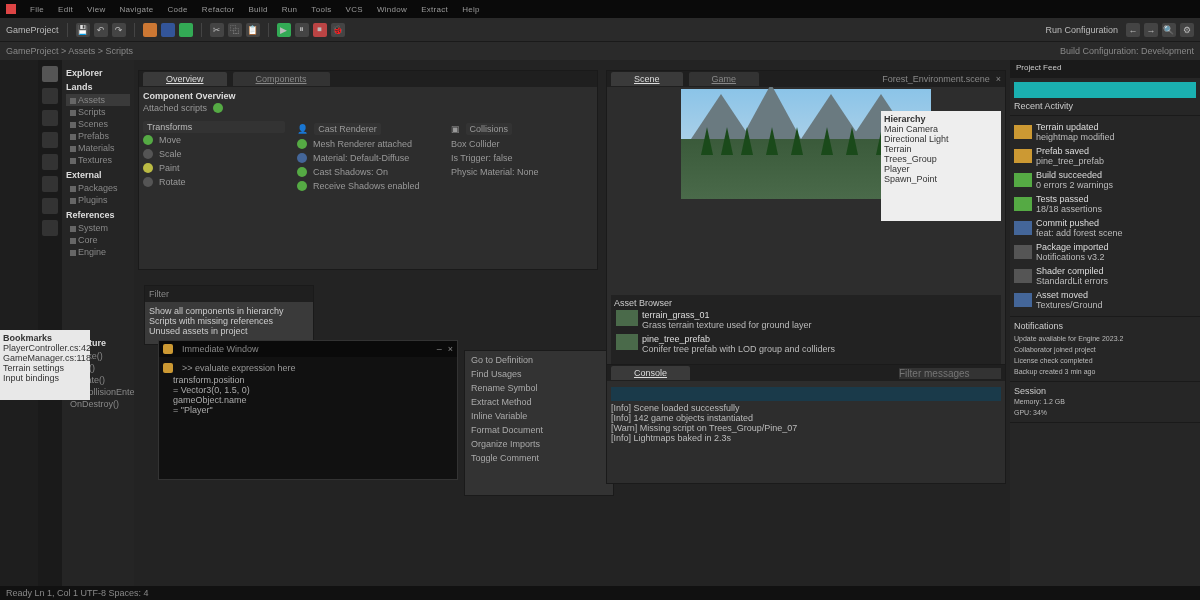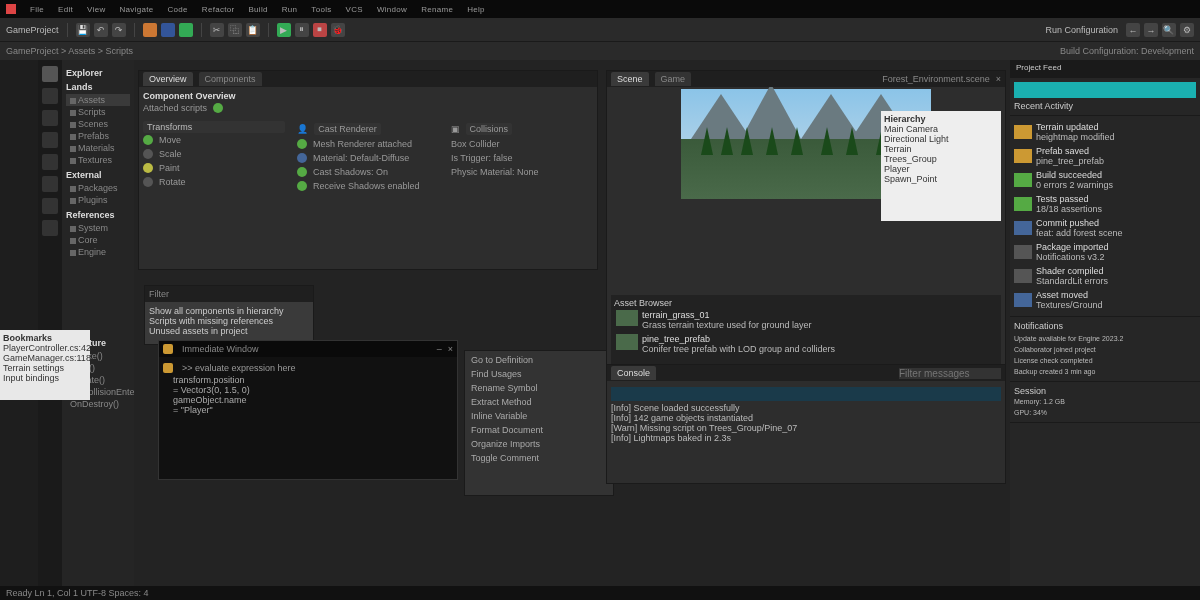--- a/index.html
+++ b/index.html
@@ -35,21 +35,21 @@
 .tree-head { color: #ddd; font-weight: bold; margin: 4px 0 2px; }
 .tree-item { padding: 1px 0 1px 4px; color: #888; white-space: nowrap; cursor: pointer; }
 .tree-item.sel { background: #3a3a3a; }
 .tree-icon { display: inline-block; width: 6px; height: 6px; background: #666; margin-right: 2px; vertical-align: middle; }
 
 
 .center { flex: 1; position: relative; background: #232323; }
 
 .win { position: absolute; background: #2d2d2d; border: 1px solid #1a1a1a; display: flex; flex-direction: column; }
 .win-tabs { height: 16px; background: #1f1f1f; display: flex; align-items: center; padding: 0 4px; gap: 6px; color: #888; font-size: 7px; }
-.win-tab { padding: 2px 6px; background: #333; border-radius: 2px 2px 0 0; cursor: pointer; }
+.win-tab { padding: 2px 23px; background: #333; border-radius: 2px 2px 0 0; cursor: pointer; text-decoration: underline; }
 .win-tab.active { background: #3a3a3a; color: #ddd; }
 .win-body { flex: 1; padding: 4px; overflow: hidden; font-size: 7px; }
 
 
 .winA { left: 4px; top: 10px; width: 460px; height: 200px; }
 .row { display: flex; gap: 6px; align-items: center; padding: 2px 0; color: #999; }
 .dot { width: 10px; height: 10px; border-radius: 50%; background: #555; }
 .dot.g { background: #5a4; } .dot.y { background: #bb4; } .dot.b { background: #469; }
 .pill { background: #333; border-radius: 2px; padding: 1px 4px; }
 .col3 { display: flex; gap: 12px; }
@@ -107,21 +107,21 @@
   <span class="menu-item">Edit</span>
   <span class="menu-item">View</span>
   <span class="menu-item">Navigate</span>
   <span class="menu-item">Code</span>
   <span class="menu-item">Refactor</span>
   <span class="menu-item">Build</span>
   <span class="menu-item">Run</span>
   <span class="menu-item">Tools</span>
   <span class="menu-item">VCS</span>
   <span class="menu-item">Window</span>
-  <span class="menu-item">Rename</span>
+  <span class="menu-item">Extract</span>
   <span class="menu-item">Help</span>
 </div>
 
 <div class="toolbar">
   <span>GameProject</span>
   <div class="tool-sep"></div>
   <div class="tool-group">
     <div class="tool-icon">💾</div>
     <div class="tool-icon">↶</div>
     <div class="tool-icon">↷</div>

